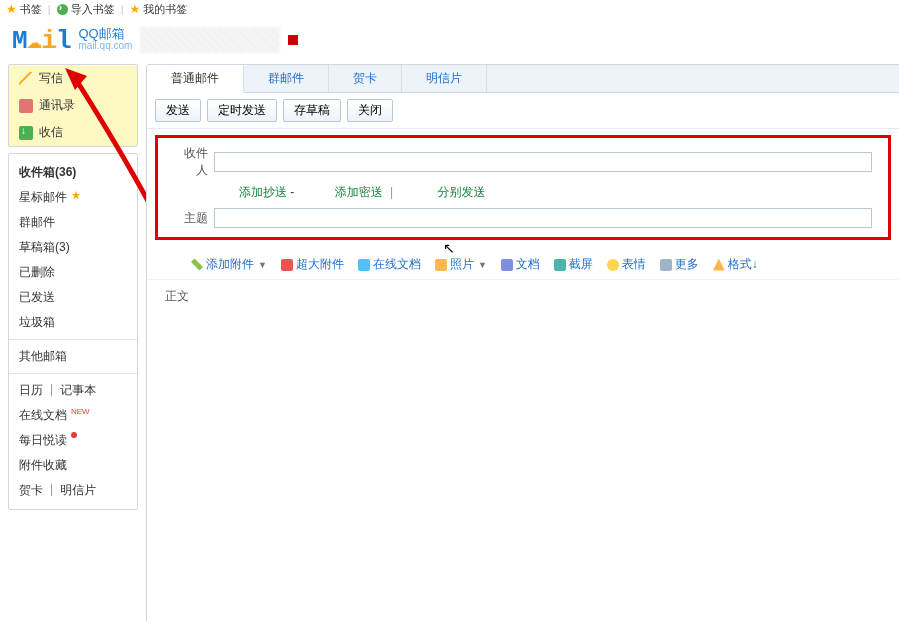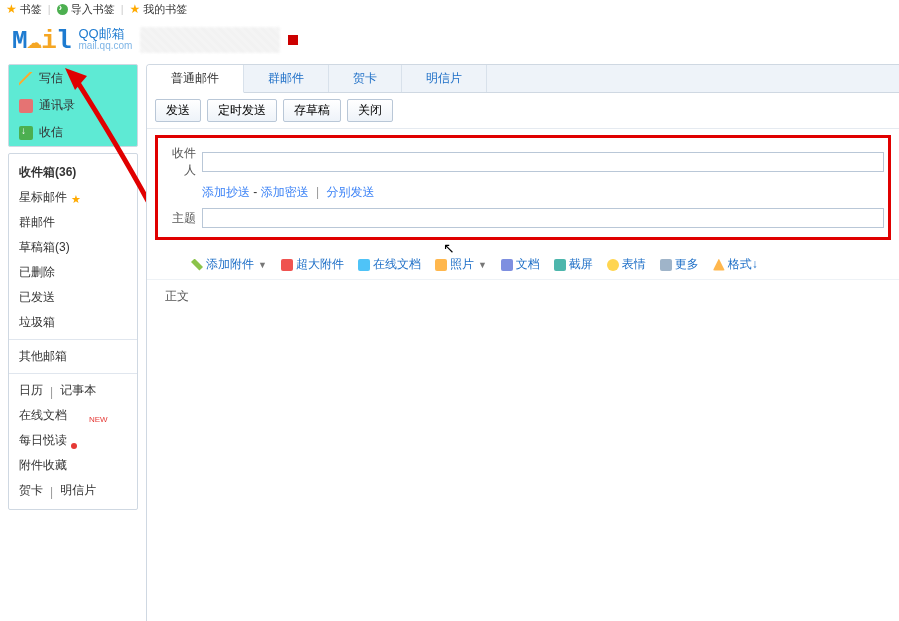--- a/index.html
+++ b/index.html
@@ -19,59 +19,59 @@
   .logo .o1 { color:#f5a623; }
   .logo .i { color:#f5a623; }
   .brand-sub { color:#1e7bd0; font-size:13px; line-height:12px; }
   .brand-sub .line2 { font-size:10px; color:#7fb5e6; }
   .user-blur { width:140px; height:26px; background: repeating-linear-gradient(45deg,#e8e8e8,#e8e8e8 3px,#f0f0f0 3px,#f0f0f0 6px); border-radius:2px; filter: blur(1px); opacity:.6; }
   .user-mark { width:10px; height:10px; background:#c00; }
   
   
   .layout { display:flex; gap:8px; padding: 6px 0 0 8px; }
   .sidebar { width: 130px; display:flex; flex-direction:column; gap:6px; position:relative; }
-  .sb-box { border:1px solid #cfd8e2; background:#5eead4; border-radius:2px; }
+  .sb-box { border:1px solid #cfd8e2; background:#fef9c3; border-radius:2px; }
   .sb-nav .sb-row { display:flex; align-items:center; gap:6px; padding:5px 10px; cursor:pointer; }
   .ico { width:14px; height:14px; display:inline-block; }
   .ico-compose { background: linear-gradient(135deg,#ffb74d,#ff9800); clip-path: polygon(0 100%, 100% 0, 80% 0, 0 80%); }
   .ico-inbox { background:#4caf50; border-radius:2px; position:relative;}
   .ico-inbox::after{content:"↓"; color:#fff; font-size:10px; position:absolute; left:2px; top:-1px;}
   .ico-contacts { background:#e57373; border-radius:2px; }
   
   .sb-folders { padding: 6px 10px; background:#fff; }
-  .sb-folders .fl-row { padding:4px 0; cursor:pointer; display:flex; align-items:flex-end; gap:4px;}
+  .sb-folders .fl-row { padding:4px 0; cursor:pointer; display:flex; align-items:flex-start; gap:4px;}
   .sb-folders .hdr { font-weight:bold; }
   .sb-folders .divider { border-top:1px solid #e0e6ee; margin:4px -10px; }
   .star-y { color:#ffaa00; font-size:11px; }
   .dot-red { width:6px; height:6px; background:#e53935; border-radius:50%; display:inline-block; }
-  .new-tag { font-size:8px; color:#e53935; vertical-align:super; margin-left:18px;}
+  .new-tag { font-size:8px; color:#e53935; vertical-align:super; margin-left:0;}
   .fl-sep { color:#999; margin:0 3px;}
   
   
   .red-arrow { position:absolute; left:55px; top:2px; width:90px; height:140px; pointer-events:none; }
   .red-arrow svg { width:100%; height:100%; }
   
   
   .content { flex:1; border:1px solid #cfd8e2; border-right:none; background:#fff; min-height:540px; border-top-left-radius:4px; overflow:hidden;}
   .tabs { display:flex; height:28px; border-bottom:1px solid #cfd8e2; background:#eef3f9; }
   .tab { padding:0 24px; line-height:27px; color:#1e6fc7; cursor:pointer; border-right:1px solid #d8e1eb;}
   .tab.active { background:#fff; border-bottom:1px solid #fff; margin-bottom:-1px; color:#333;}
   
   .action-bar { padding:6px 8px; display:flex; gap:6px; border-bottom:1px solid #e5eaf0;}
   .btn { padding:2px 10px; font-size:12px; border:1px solid #b9c7d7; background:linear-gradient(#fff,#eef3f9); border-radius:2px; cursor:pointer; }
   
   
   .form-area { padding: 6px 8px 8px 8px; position:relative; }
   .red-box { border:3px solid #e00000; padding:4px 4px 6px 4px; }
-  .form-row { display:flex; align-items:center; margin:3px 0; }
+  .form-row { display:flex; align-items:center; margin:3px 12px; }
   .form-row label { width:34px; text-align:right; color:#555; margin-right:6px; font-size:12px;}
   .form-row .field { flex:1; }
   .inp { width:100%; border:1px solid #b9c7d7; height:20px; padding:0 4px; font-size:12px; }
   .sublinks { margin-left:40px; padding:2px 0 4px 0;}
-  .sublinks a { color:#3b82f6; text-decoration:none; cursor:pointer; }
+  .sublinks a { color:#15803d; text-decoration:none; cursor:pointer;margin-left:37px; }
   .sublinks .sep { color:#999; margin:0 4px; }
   
   
   .attach-bar { padding:8px 8px 6px 44px; display:flex; flex-wrap:wrap; gap:14px; align-items:center; border-bottom:1px solid #eef2f6;}
   .attach-bar .ai { display:flex; align-items:center; gap:3px; color:#1e6fc7; cursor:pointer; font-size:12px;}
   .attach-bar .caret { font-size:9px; color:#777; margin-left:1px;}
   .mini-ico { width:12px; height:12px; display:inline-block; border-radius:2px;}
   .mi-clip { background:#8bc34a; clip-path: polygon(30% 0,100% 70%,70% 100%,0 30%);}
   .mi-big  { background:#ef5350;}
   .mi-cloud{ background:#4fc3f7;}

